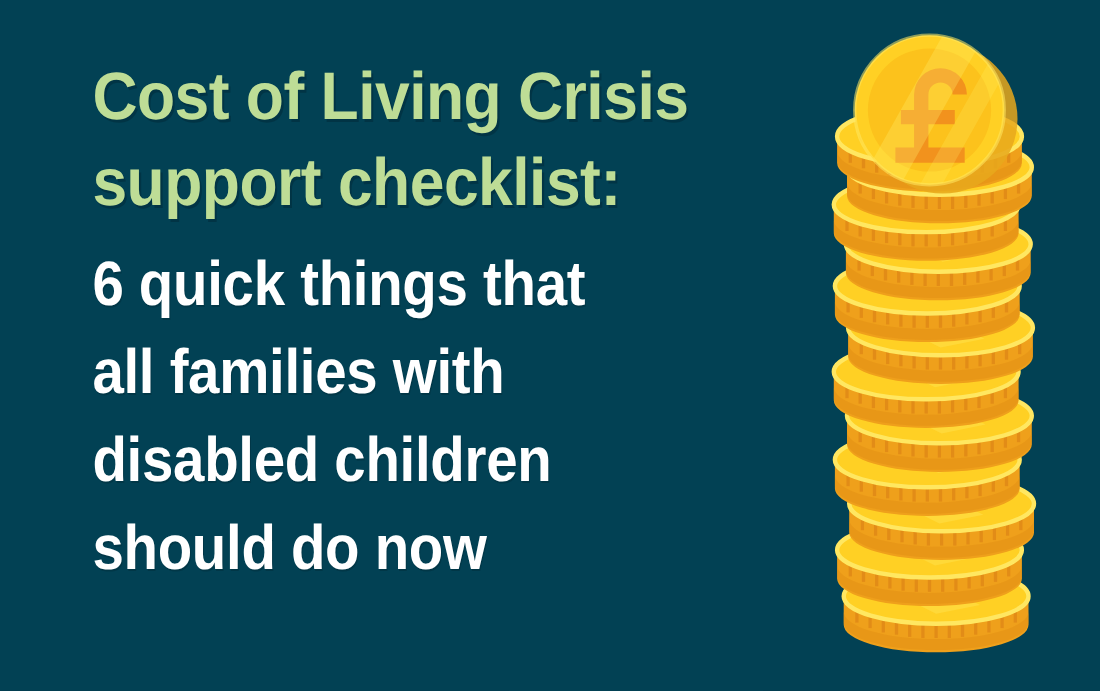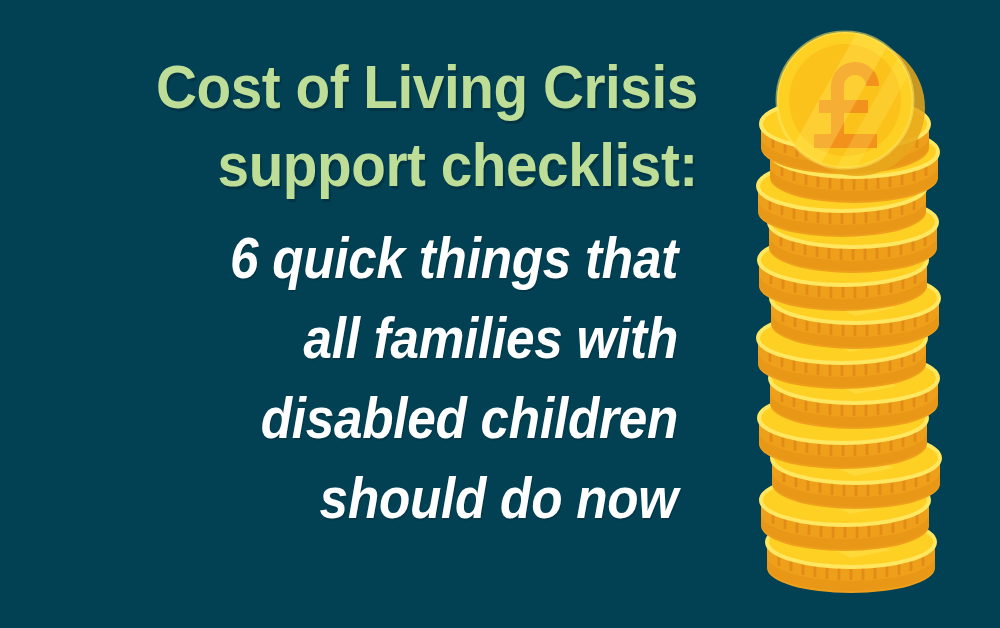--- a/index.html
+++ b/index.html
@@ -16,21 +16,20 @@
     background: #024154;
     font-family: "Liberation Sans", sans-serif;
   }
 
   
   #text-block {
     position: absolute;
     left: 84px;
     top: 48px;
     width: 660px;
-    text-align: right;
   }
   .headline-line,
   .subhead-line {
     display: block;
     white-space: nowrap;
     font-family: "Liberation Sans Narrow", "Liberation Sans", sans-serif;
   }
   .headline-line {
     color: #bedd96;
     font-size: 61px;
@@ -44,21 +43,21 @@
   .subhead-line {
     color: #ffffff;
     font-size: 57px;
     font-weight: 600;
     line-height: 80px;
     letter-spacing: -0.3px;
     transform: scaleX(0.90);
     transform-origin: left center;
     text-shadow: 1px 2px 0 rgba(1, 38, 50, 0.35);
   }
-  #subhead { margin-top: 14px; font-style: italic; }
+  #subhead { margin-top: 14px; }
 
   
   #coin-stack {
     position: absolute;
     left: 735px;
     top: 8px;
     width: 230px;
     height: 612px;
   }
   #coin-stack svg { display: block; }

